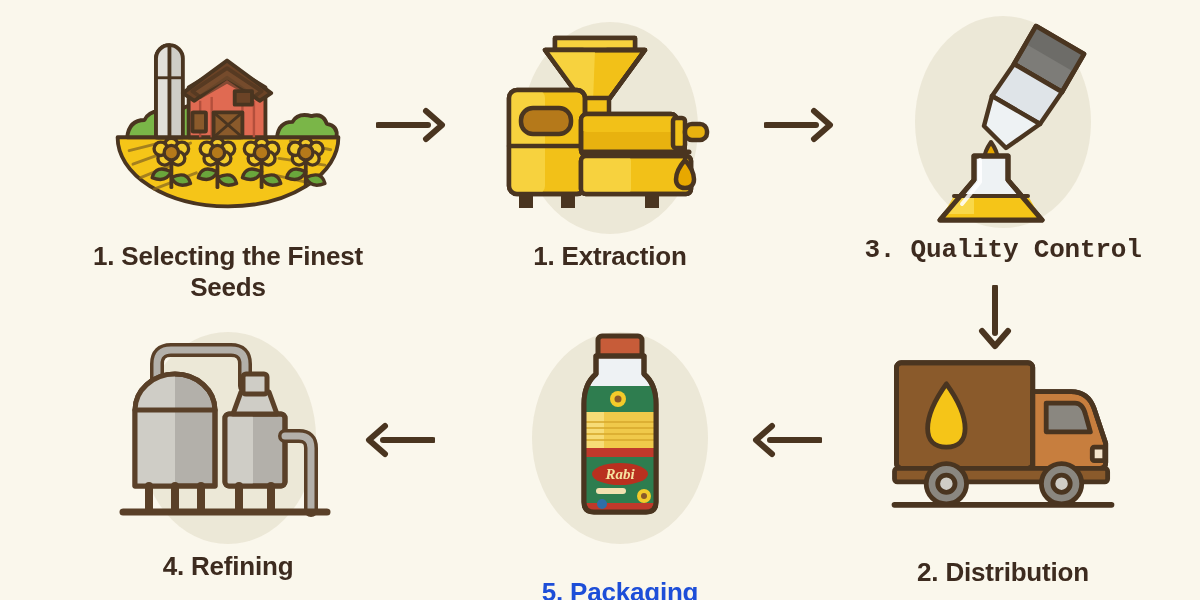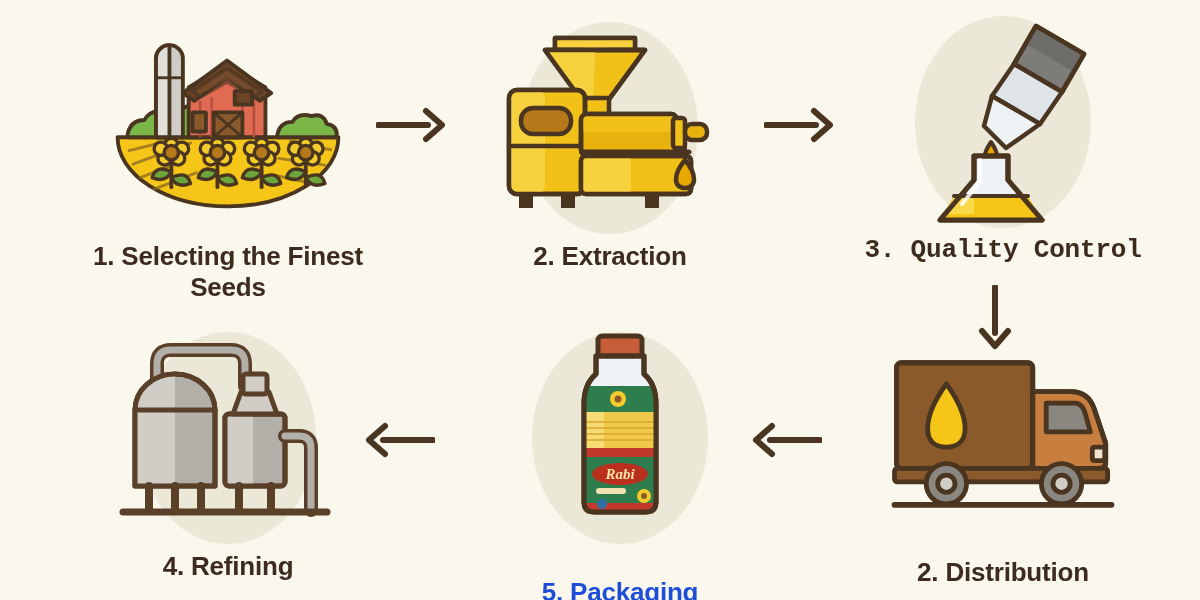--- a/index.html
+++ b/index.html
@@ -228,21 +228,21 @@
 
           <rect x="24" y="174" width="14" height="14" fill="#4a3520" stroke="none"></rect>
           <rect x="66" y="174" width="14" height="14" fill="#4a3520" stroke="none"></rect>
           <rect x="150" y="174" width="14" height="14" fill="#4a3520" stroke="none"></rect>
 
           <path d="M190 126 L190 142" stroke-width="4"></path>
           <path d="M190 140 C178 154 178 168 190 168 C202 168 202 154 190 140 Z" fill="#e8a800"></path>
         </g>
       </svg>
     </div>
-    <div class="step-label" style="color: rgb(61, 43, 31);">2. Extraction</div>
+    <div class="step-label" style="color: rgb(61, 43, 31);">1. Extraction</div>
   </div>
 
   <div class="step" id="step-3">
     <div class="step-art">
       <div class="blob tall" style="background: rgb(233, 228, 210);"></div>
       <svg class="art-svg" width="230" height="215" viewBox="0 0 230 215">
 
         <g stroke="#4a3520" stroke-width="4.5" stroke-linejoin="round" stroke-linecap="round">
           <path d="M148 12 L196 40 L174 78 L126 50 Z" fill="#7d7c78" transform="rotate(0)"></path>
           <path d="M148 12 L196 40 L186 58 L138 30 Z" fill="#6d6c68" stroke="none"></path>

